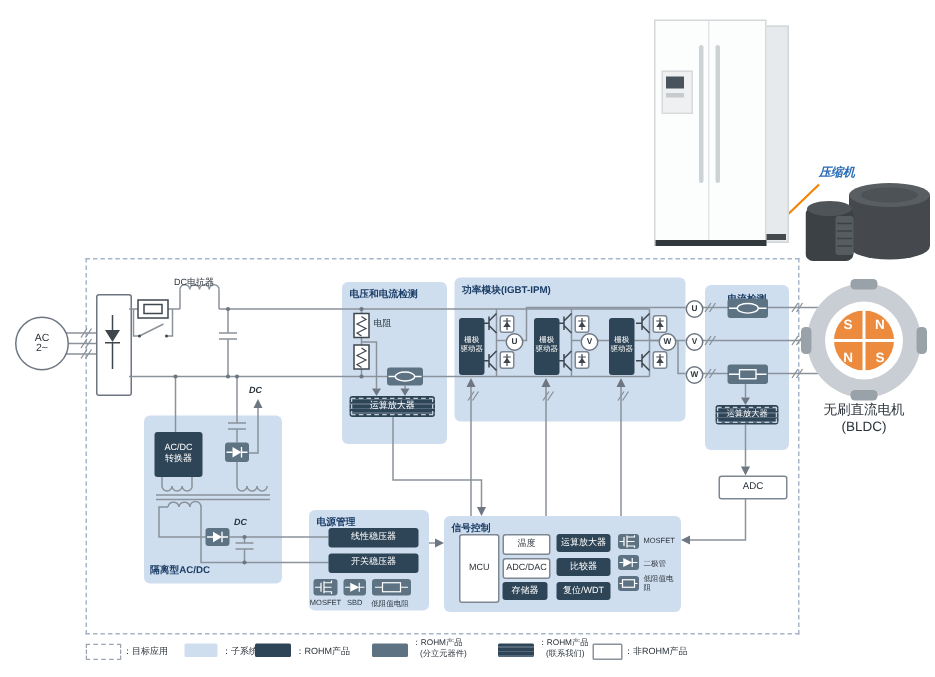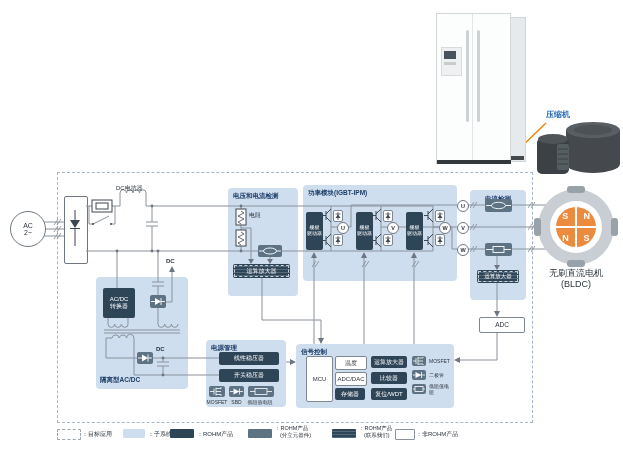--- a/index.html
+++ b/index.html
@@ -15,21 +15,21 @@
   .slate{background:var(--slate);}
   .hatch{background:repeating-linear-gradient(180deg,#2e4557 0px,#2e4557 2px,#55697b 2px,#55697b 3px);}
   .dashb{outline:1px dashed #c3ced8;outline-offset:-2px;}
   .wbox{background:#fff;border:1px solid #7e8893;color:#2c343c;display:flex;align-items:center;
         justify-content:center;text-align:center;border-radius:2px;z-index:3;line-height:1.1;}
   .circ{background:#fff;border:1px solid #6e7781;border-radius:50%;color:#2c343c;display:flex;
         align-items:center;justify-content:center;z-index:4;font-size:5.5px;font-weight:bold;}
   .lbl{color:#2c343c;z-index:3;white-space:nowrap;}
   .f5{font-size:5px;}.f55{font-size:5.5px;}.f6{font-size:6px;}.f65{font-size:6.5px;}
   .f7{font-size:7px;}.f8{font-size:8px;}.f9{font-size:9px;}
-  .b{font-weight:bold;}
+  .b{font-weight:bold;font-style:italic;}
   .ctr{text-align:center;}
   svg.wires{position:absolute;left:0;top:0;z-index:2;}
   .w{stroke:var(--wire);stroke-width:1;fill:none;}
   .sym{stroke:var(--sym);stroke-width:1;fill:none;}
   .fillw{fill:#fff;}
   .symf{fill:var(--sym);stroke:none;}
   .wf{fill:#6e7781;stroke:none;}
   .ol{stroke:var(--accent_orange);stroke-width:1.4;fill:none;}
   .of{fill:var(--accent_orange);stroke:none;}
   .swatch{z-index:3;border-radius:1px;}

